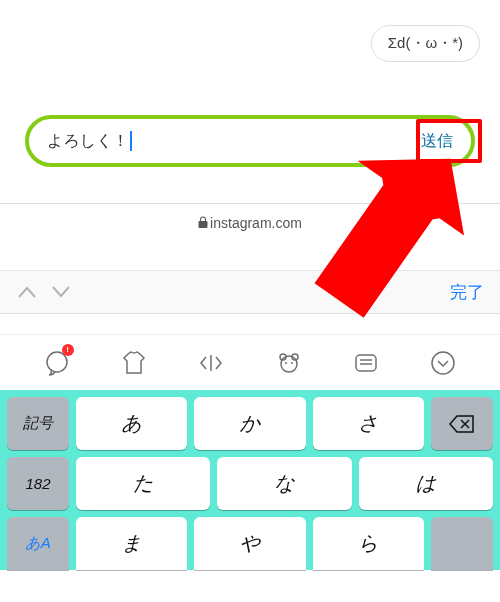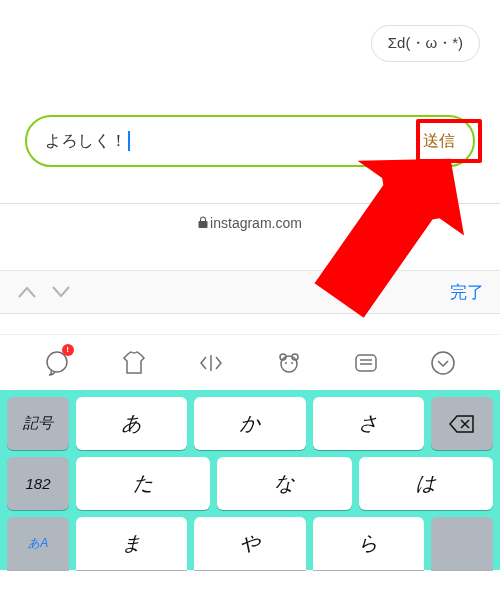--- a/index.html
+++ b/index.html
@@ -1,25 +1,25 @@
 <!DOCTYPE html>
 <html><head>
   <meta charset="utf-8">
   <style>
     * { box-sizing: border-box; margin: 0; padding: 0; font-family: -apple-system, "Hiragino Sans", sans-serif; }
     body { width: 500px; height: 602px; background: #fff; position: relative; overflow: hidden; }
     
     .top-area { height: 203px; position: relative; background: #fff; }
     .bubble { position: absolute; right: 20px; top: 25px; border: 1px solid #ddd; border-radius: 20px; padding: 8px 16px; font-size: 15px; color: #404040; }
     
-    .input-row { position: absolute; top: 115px; left: 25px; right: 25px; border: 2px solid #84cc16; border-radius: 26px; height: 52px; display: flex; align-items: center; padding: 0 18px; }
+    .input-row { position: absolute; top: 115px; left: 25px; right: 25px; border: 4px solid #84cc16; border-radius: 26px; height: 52px; display: flex; align-items: center; padding: 0 18px; }
     .input-text { font-size: 16px; color: #333; }
     .cursor { display: inline-block; width: 2px; height: 20px; background: #1a7cff; vertical-align: middle; margin-left: 1px; }
     .flex-fill { flex: 1; }
-    .send-btn { color: #a16207; font-size: 16px; font-weight: 500; position: relative; }
+    .send-btn { color: #0369a1; font-size: 16px; font-weight: 500; position: relative; }
     .highlight-box { position: absolute; top: 107px; right: 18px; width: 66px; height: 44px; border: 4px solid #ff0000; z-index: 10; pointer-events: none; border-radius: 2px; top: 119px; }
     
     .url-bar { height: 39px; border-top: 1px solid #ddd; display: flex; align-items: center; justify-content: center; font-size: 14px; color: #555; gap: 2px; }
     .lock-icon { width: 10px; height: 12px; }
     
     .toolbar { height: 44px; background: #f9f9fa; display: flex; align-items: center; border-bottom: 1px solid #e0e0e0; border-top: 1px solid #e6e6e6; margin-top: 28px;}
     .chevron-group { display: flex; padding-left: 12px; gap: 4px; }
     .chev { width: 30px; height: 28px; display: flex; align-items: center; justify-content: center; opacity: .35; }
     .toolbar .done { margin-left: auto; padding-right: 16px; color: #1a7cff; font-size: 17px; }
     
@@ -32,21 +32,21 @@
     .notif-dot::after { content: "!"; color: #fff; font-size: 8px; font-weight: bold; }
     .eb-wrap { position: relative; }
     
     .keyboard { background: #5eead4; font-style: italic; }
     .kb-row { display: flex; height: 60px; gap: 7px; padding: 7px 7px 0 7px; }
     .kb-row:last-child { padding-bottom: 0; height: 60px; }
     .kb-key { background: #fff; border-radius: 6px; box-shadow: 0 1px 0 rgba(0,0,0,.3); display: flex; align-items: center; justify-content: center; font-size: 20px; color: #111; }
     .kb-key.gray { background: #b1b7bf; }
     .kb-side { flex: 0 0 62px; font-size: 15px; }
     .kb-main { flex: 1; }
-    .globe { color: #1a7cff; font-size: 12px;}
+    .globe { color: #1a7cff; font-size: 15px;}
     .backspace svg { width: 26px; height: 20px; }
     .row3 .kb-key { border-radius: 6px 6px 0 0; }
     .row3 { padding-bottom:0; }
     
     .arrow-overlay { position: absolute; top: 135px; left: 260px; width: 210px; height: 210px; z-index: 20; pointer-events: none; }
   </style>
 </head>
 <body>
 
 <div class="top-area">

